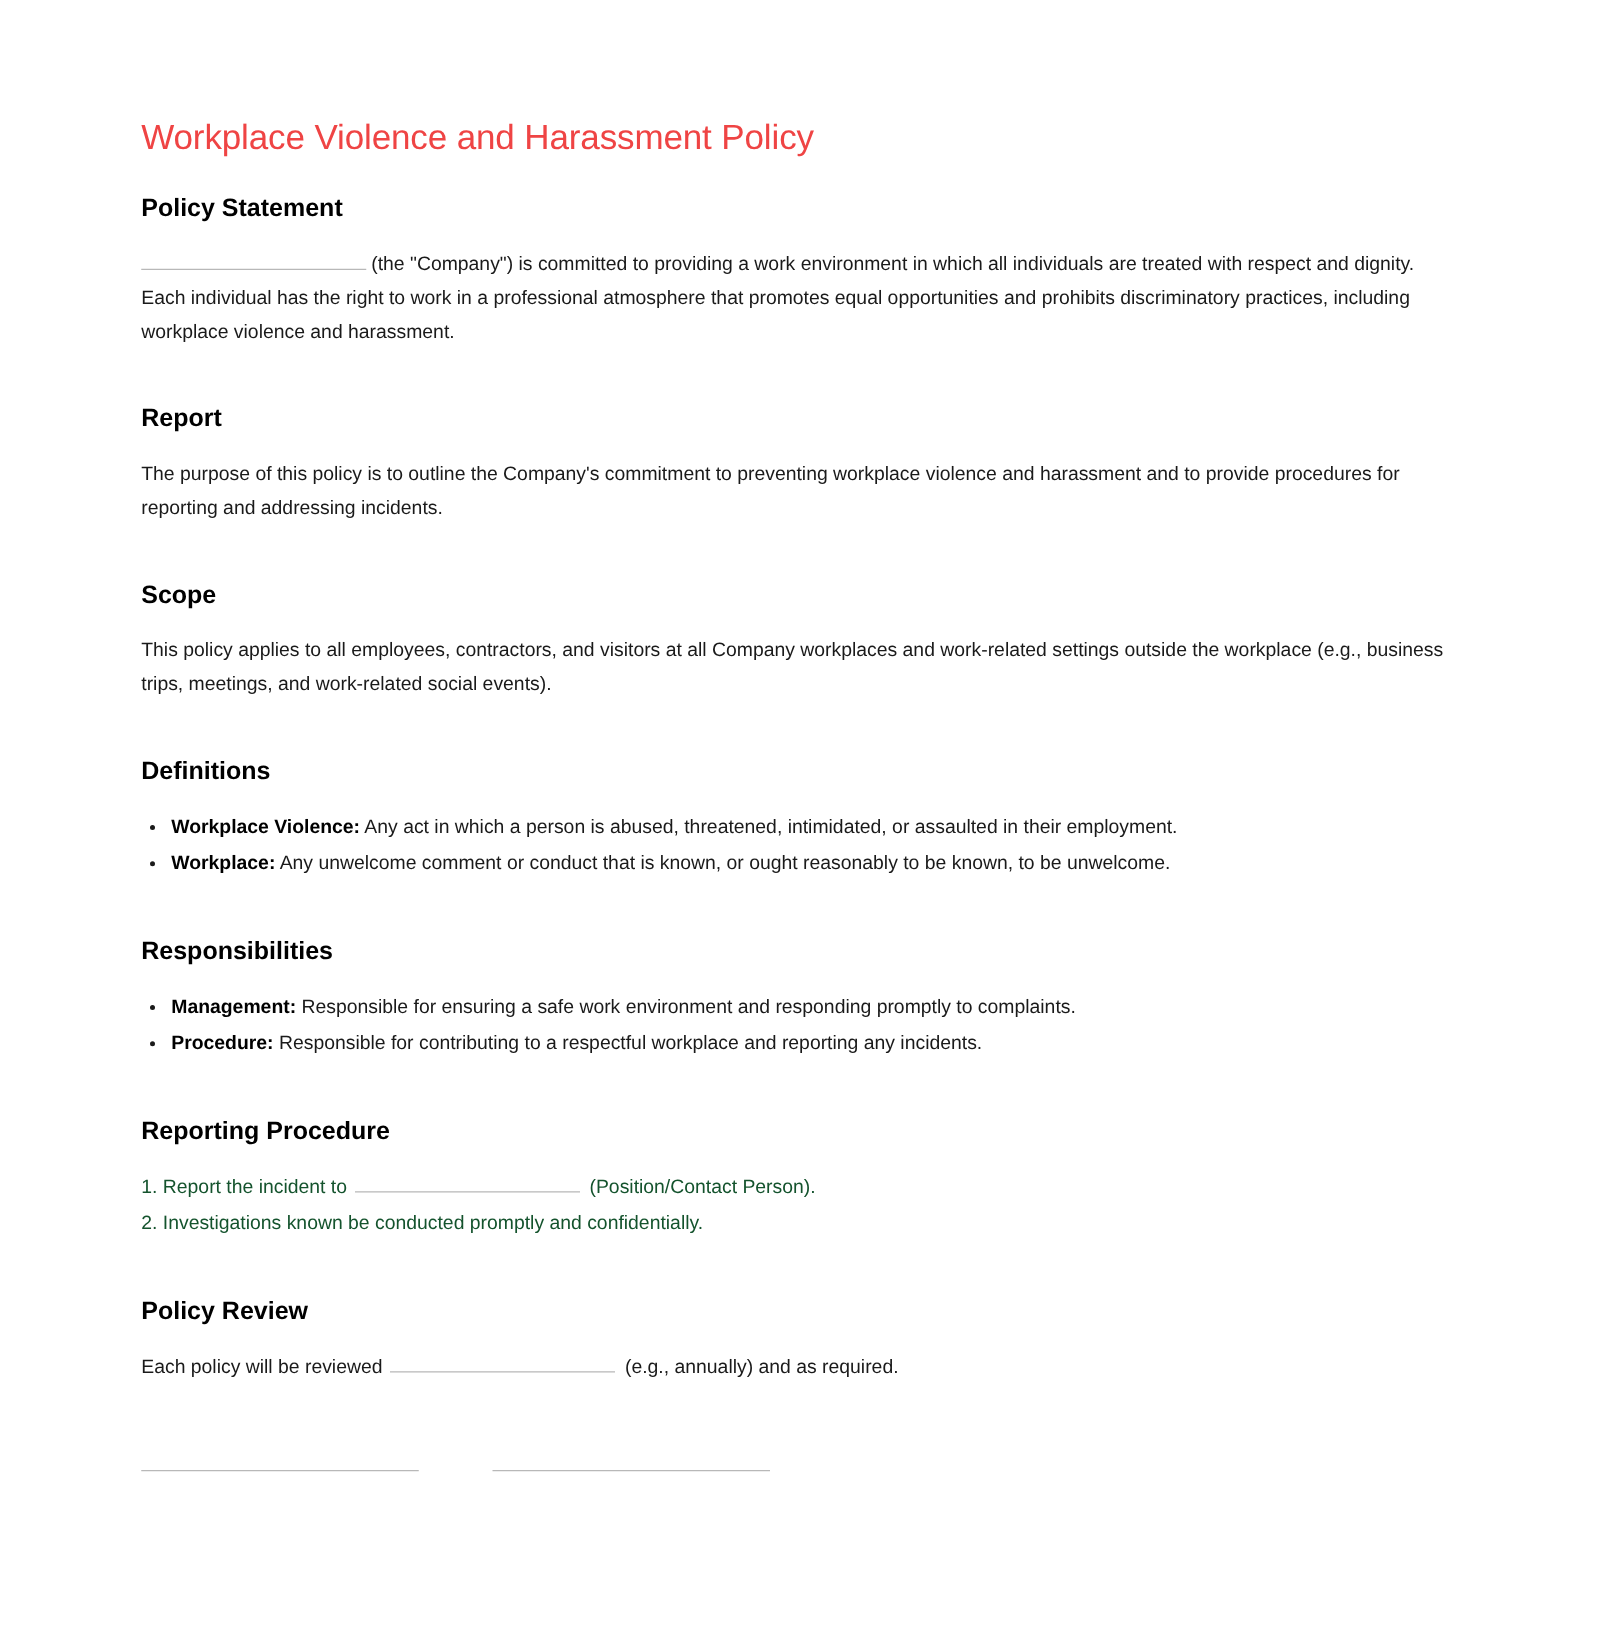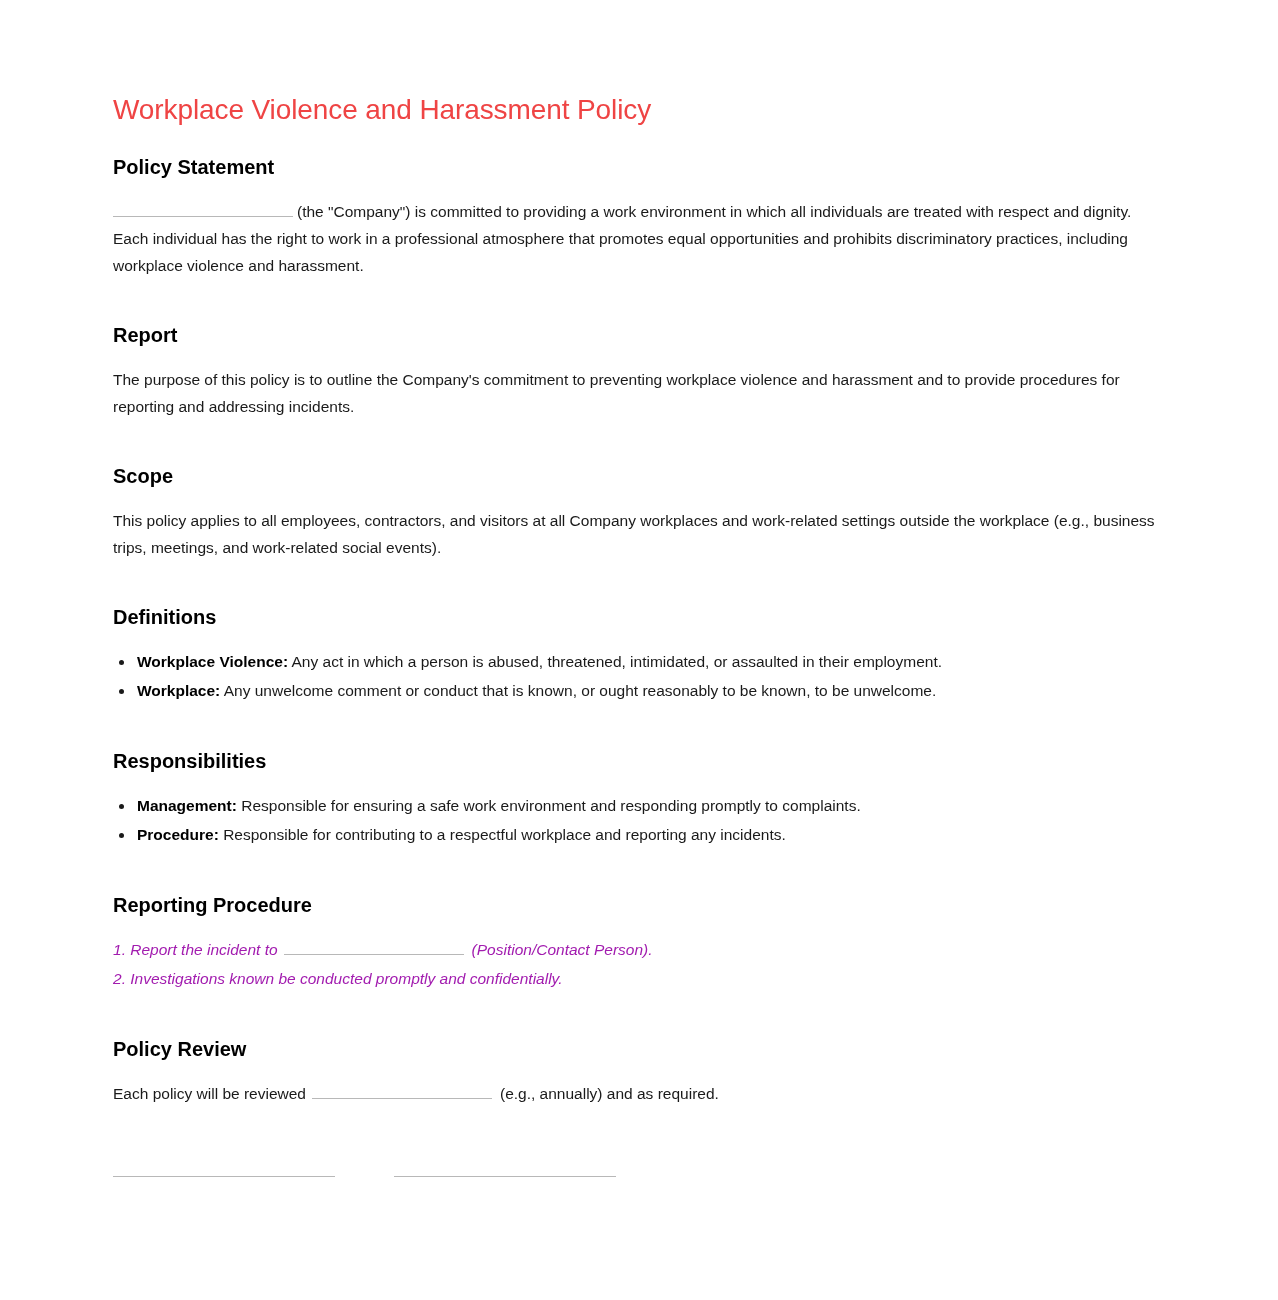--- a/index.html
+++ b/index.html
@@ -86,24 +86,23 @@
   ol.numbered-list {
     margin: 0;
     padding: 0;
     list-style: none;
     counter-reset: step;
     max-width: 1045px;
   }
   ol.numbered-list li {
     font-size: 15.5px;
     line-height: 28px;
-    color: #a21caf;
+    color: #14532d;
     counter-increment: step;
     margin: 0 0 1px 0;
-    font-style: italic;
   }
   ol.numbered-list li::before {
     content: counter(step) ". ";
   }
 
   .signature-block {
     margin-top: 68px;
     display: flex;
     align-items: flex-start;
   }

